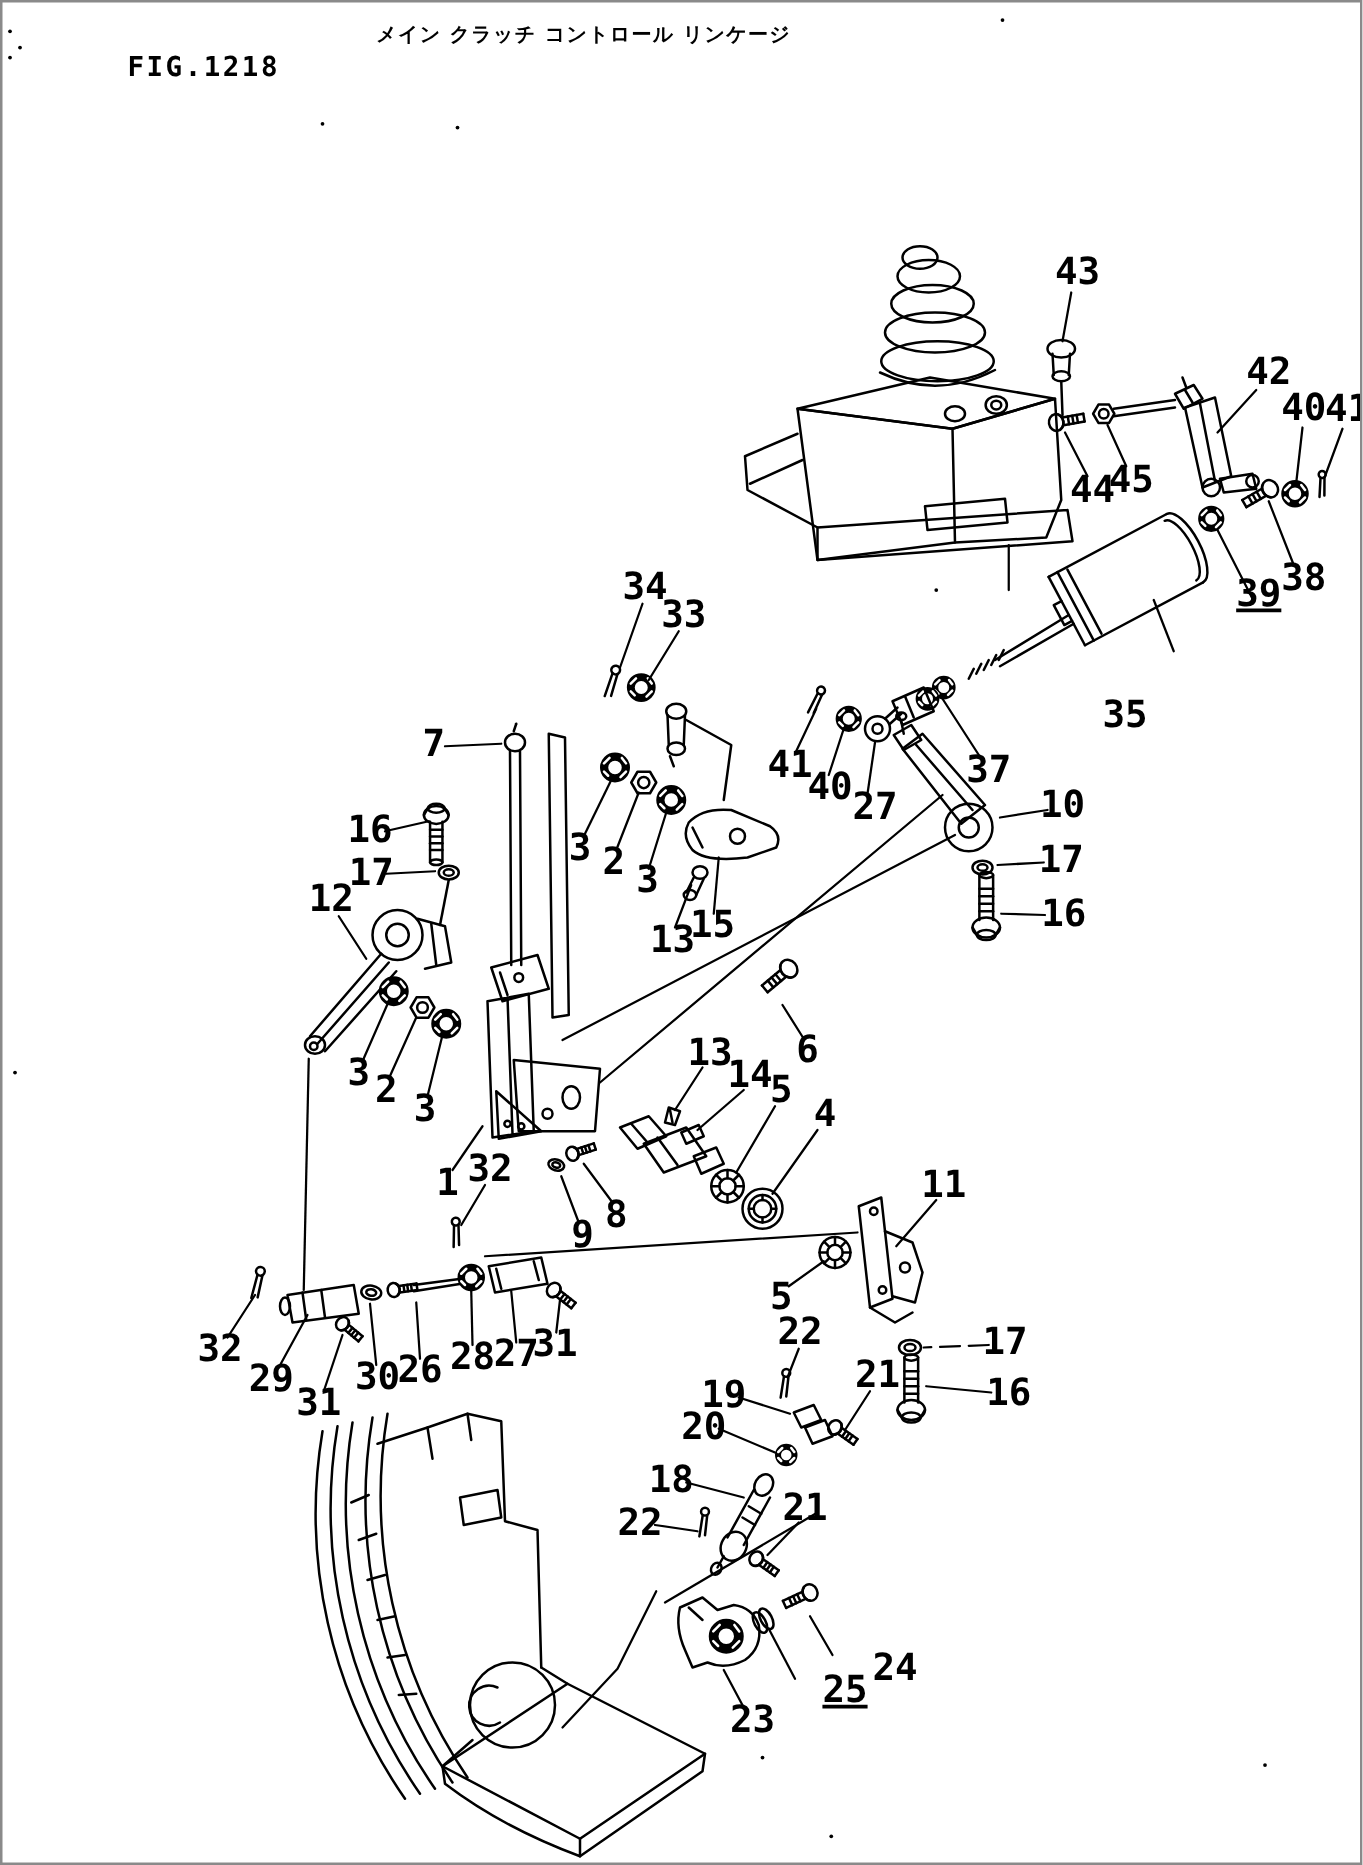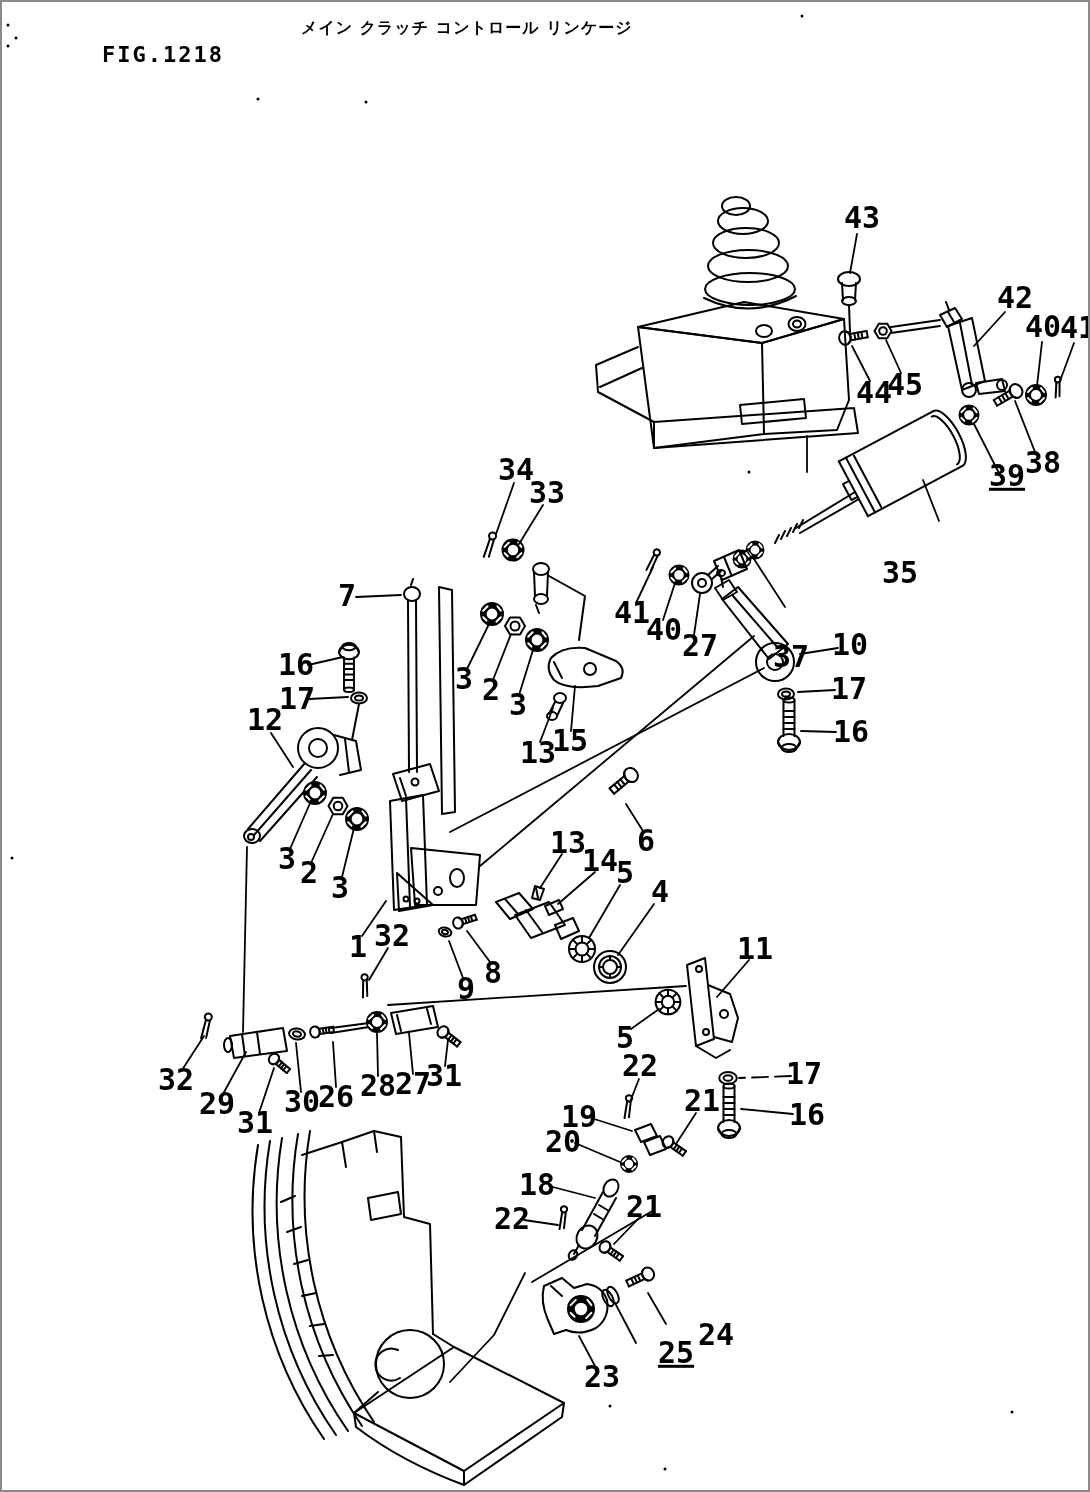--- a/index.html
+++ b/index.html
@@ -459,21 +459,21 @@
       <div class="callout" style="left: 872px; top: 392px;">44</div>
       <div class="callout" style="left: 903px; top: 384px;">45</div>
       <div class="callout" style="left: 1041px; top: 462px;">38</div>
       <div class="callout" style="left: 1005px; top: 475px; text-decoration: underline;">39</div>
       <div class="callout" style="left: 898px; top: 532px; margin-top: 40px;">35</div>
       <div class="callout" style="left: 514px; top: 469px;">34</div>
       <div class="callout" style="left: 545px; top: 492px;">33</div>
       <div class="callout" style="left: 630px; top: 612px;">41</div>
       <div class="callout" style="left: 662px; top: 629px;">40</div>
       <div class="callout" style="left: 698px; top: 645px;">27</div>
-      <div class="callout" style="left: 789px; top: 616px; margin-top: 40px;">37</div>
+      <div class="callout" style="left: 789px; top: 616px;">37</div>
       <div class="callout" style="left: 848px; top: 644px;">10</div>
       <div class="callout" style="left: 847px; top: 688px;">17</div>
       <div class="callout" style="left: 849px; top: 731px;">16</div>
       <div class="callout" style="left: 345px; top: 595px;">7</div>
       <div class="callout" style="left: 294px; top: 664px;">16</div>
       <div class="callout" style="left: 295px; top: 698px;">17</div>
       <div class="callout" style="left: 263px; top: 719px;">12</div>
       <div class="callout" style="left: 462px; top: 678px;">3</div>
       <div class="callout" style="left: 489px; top: 689px;">2</div>
       <div class="callout" style="left: 516px; top: 704px;">3</div>

